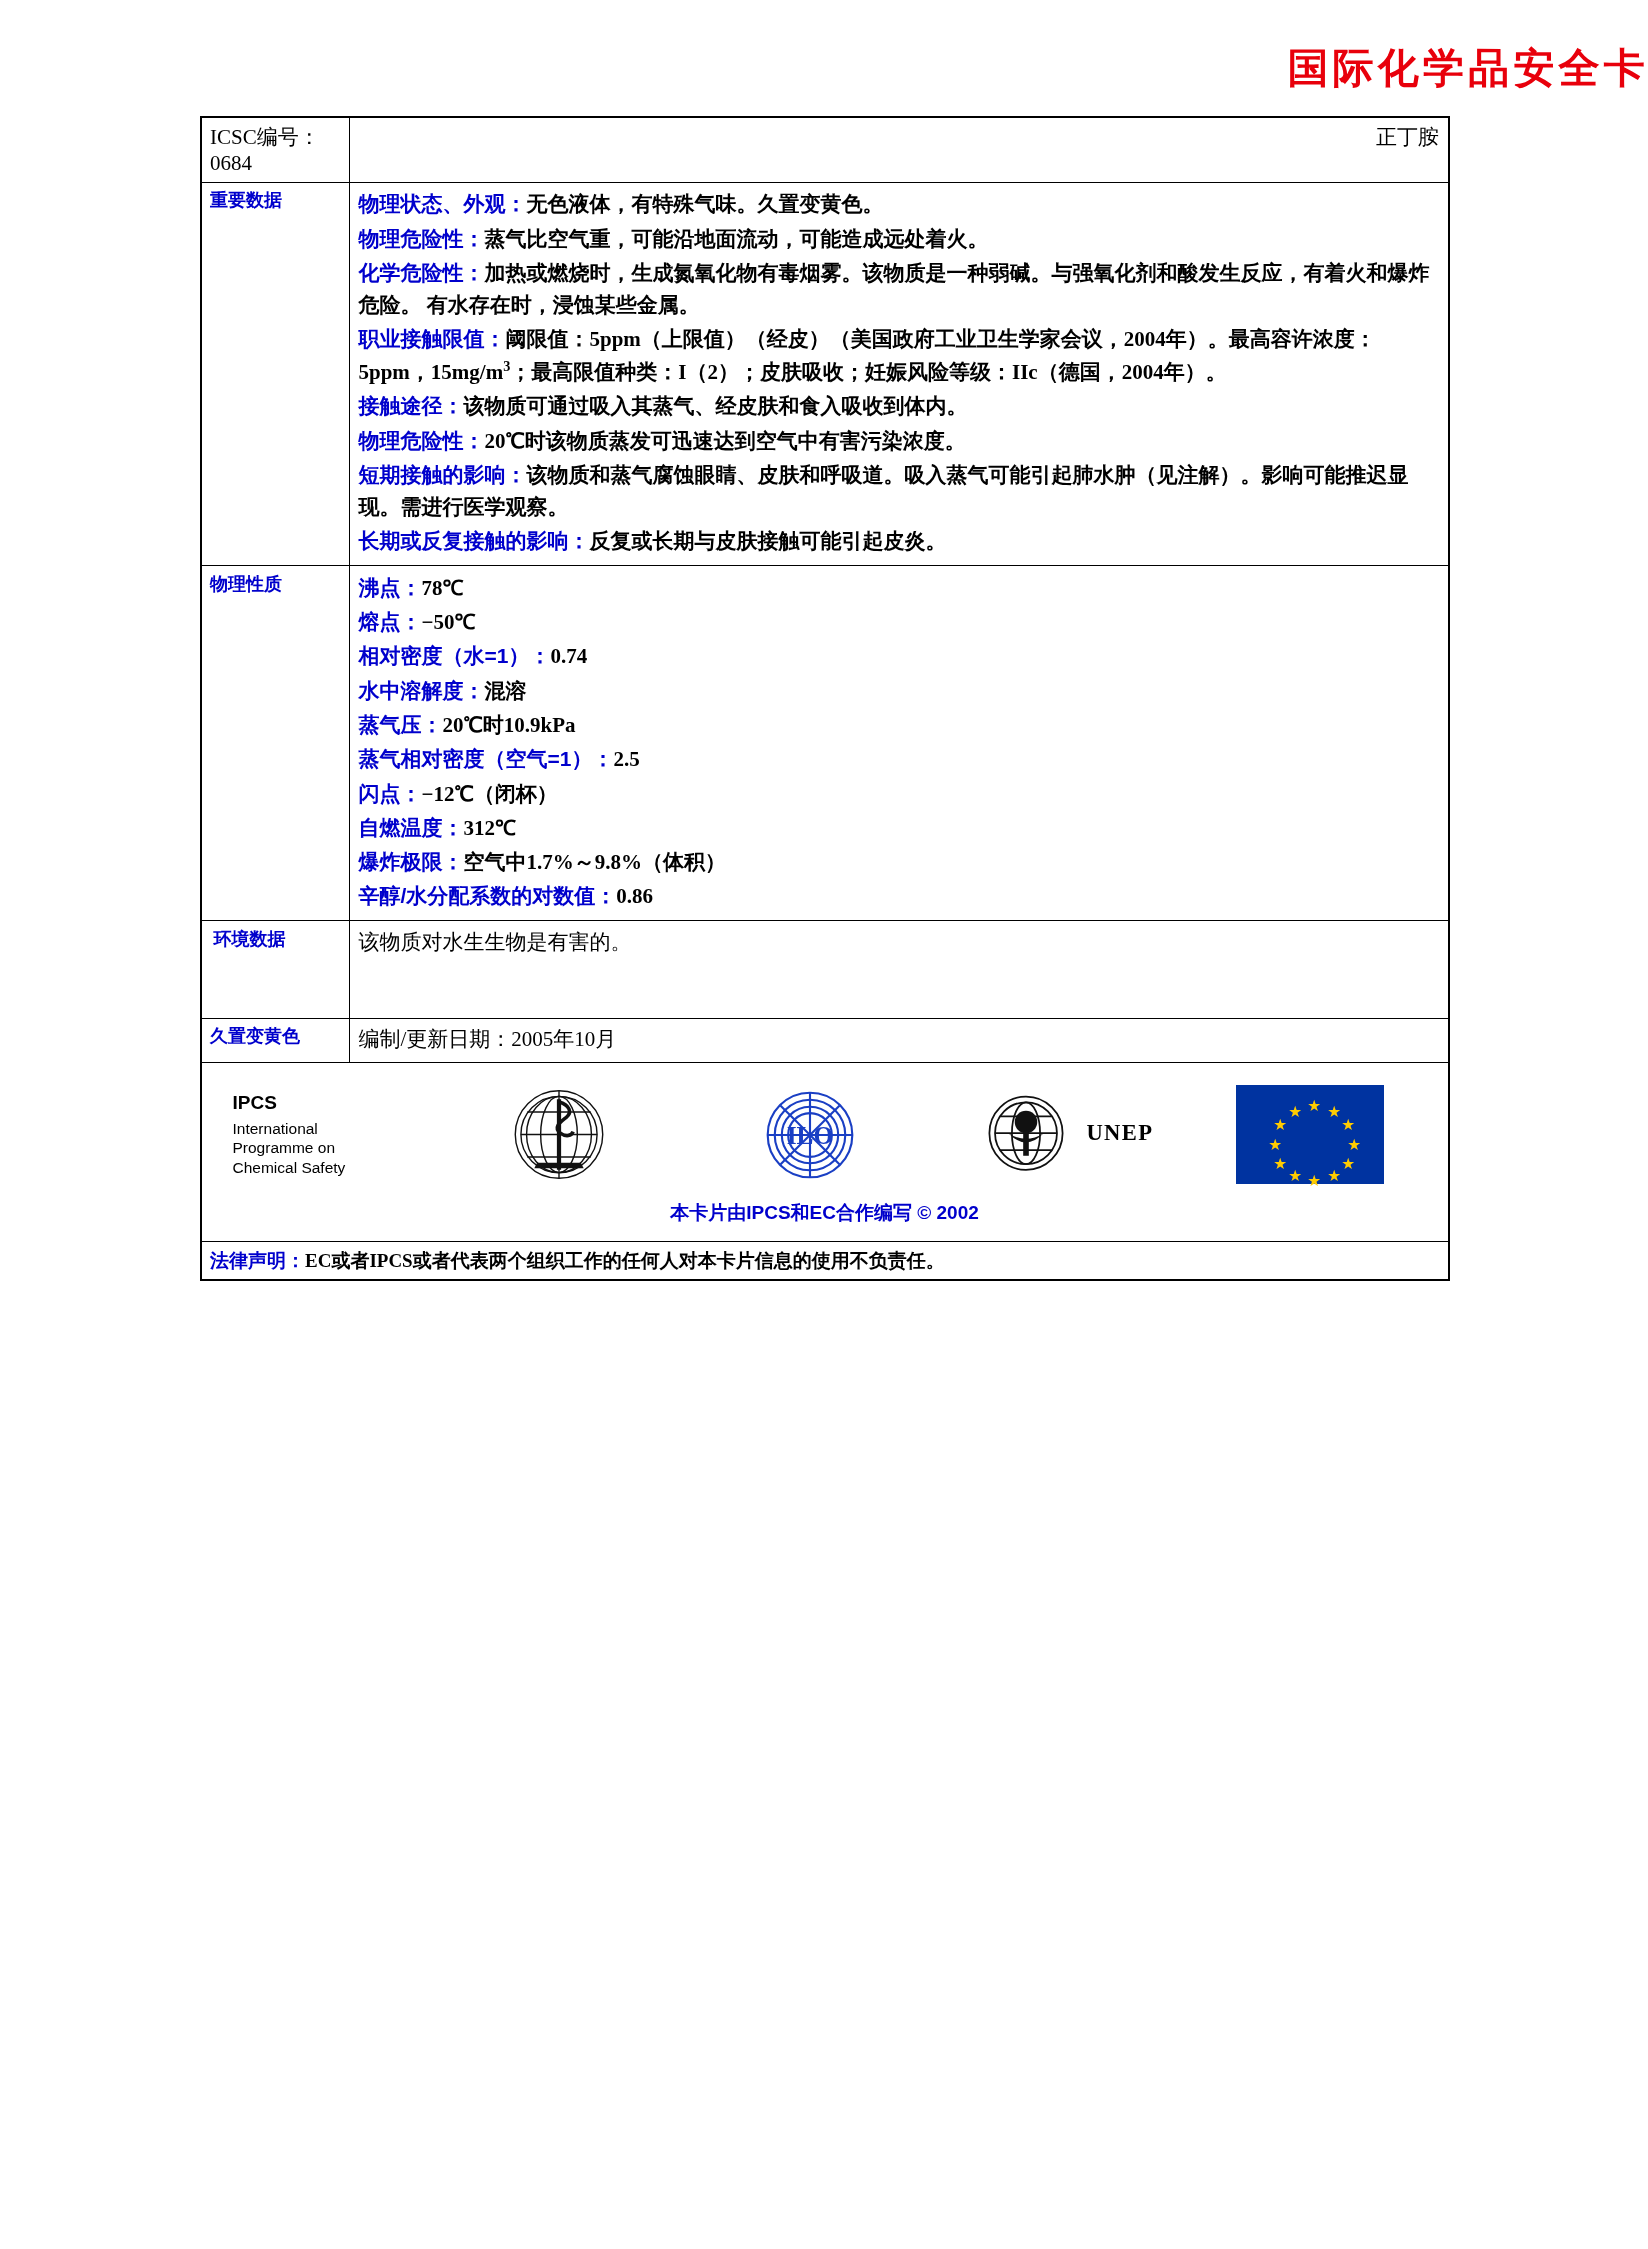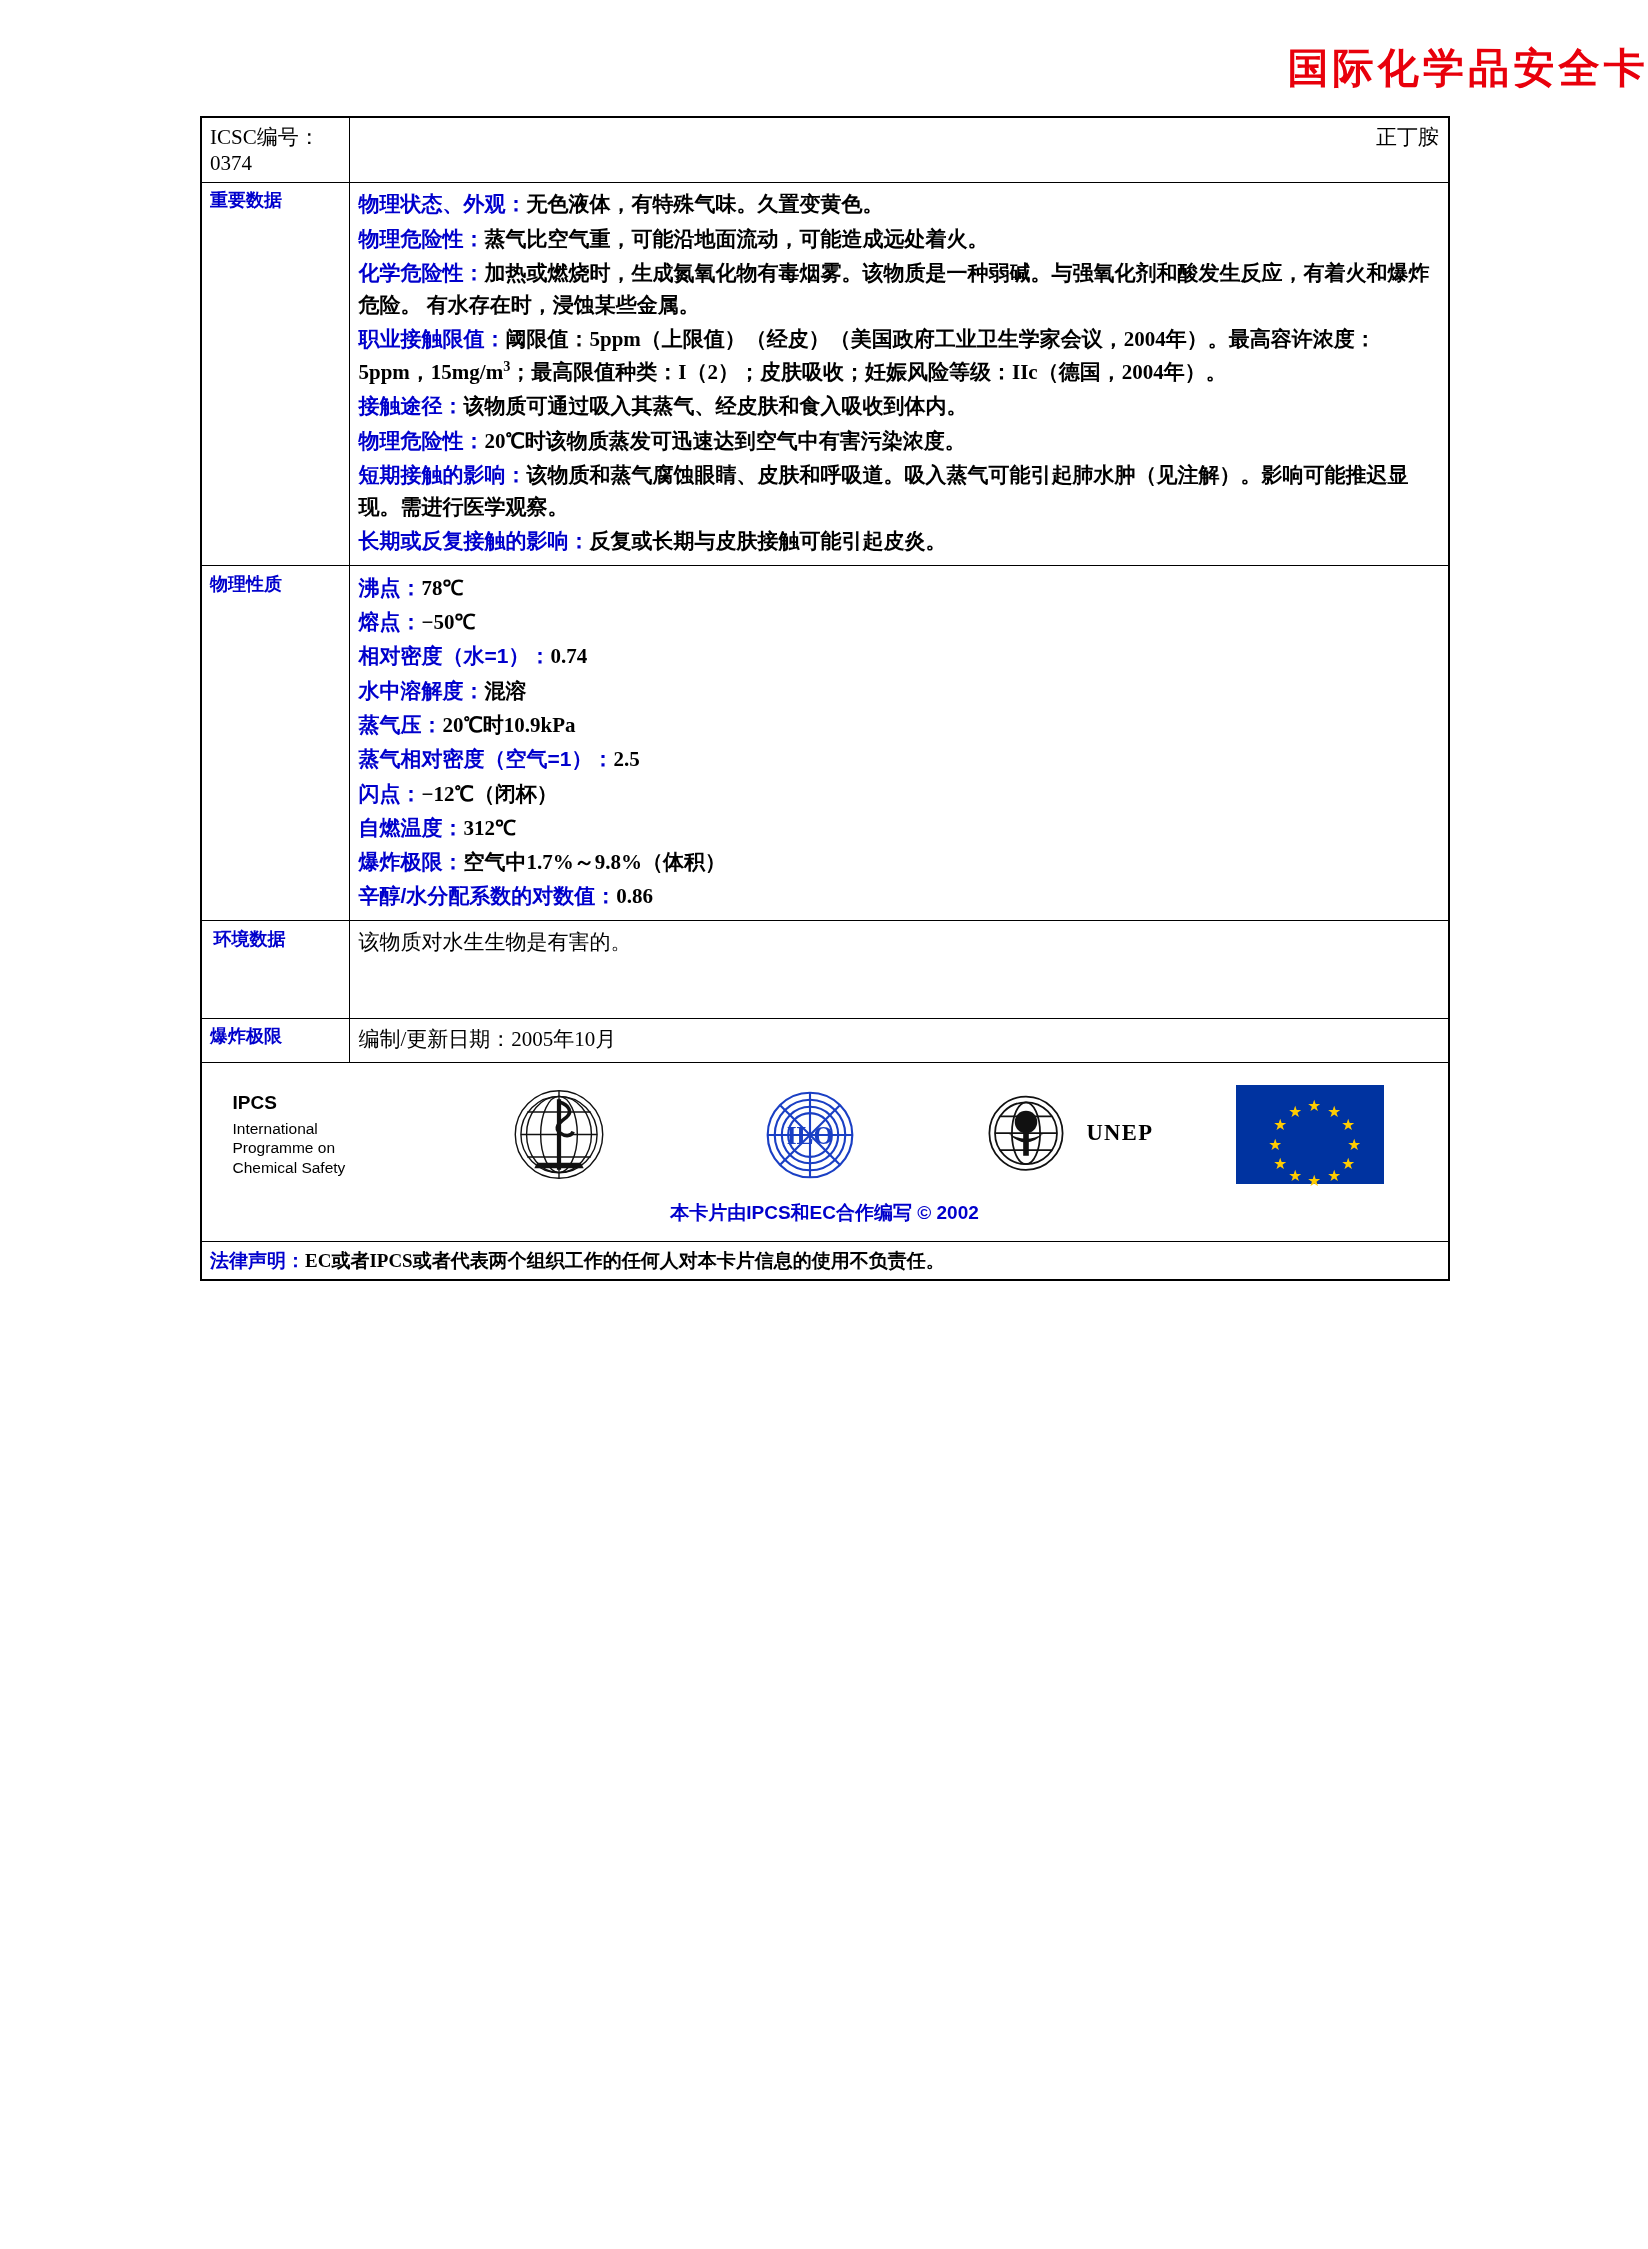--- a/index.html
+++ b/index.html
@@ -158,21 +158,21 @@
   <div class="card">
     <table class="maintable">
       <colgroup>
         <col style="width:148px">
         <col>
       </colgroup>
 
       <tbody>
           <tr class="hdr-row">
         <td class="icsc-no" style="border-left:none;border-top:none;">
-          <span>ICSC编号：</span><span>0374</span>
+          <span>ICSC编号：</span><span>0684</span>
         </td>
         <td class="subst-name" style="border-right:none;border-top:none;border-left:none;">正丁胺</td>
       </tr>
 
       <tr>
         <td class="label-cell" style="border-left:none;">重要数据</td>
         <td class="content-cell" style="border-right:none;">
           <p><span class="blue-lbl">物理状态、外观：</span><span class="plain">无色液体，有特殊气味。久置变黄色。</span></p>
           <p><span class="blue-lbl">物理危险性：</span><span class="plain">蒸气比空气重，可能沿地面流动，可能造成远处着火。</span></p>
           <p><span class="blue-lbl">化学危险性：</span><span class="plain">加热或燃烧时，生成氮氧化物有毒烟雾。该物质是一种弱碱。与强氧化剂和酸发生反应，有着火和爆炸危险。 有水存在时，浸蚀某些金属。</span></p>
@@ -200,21 +200,21 @@
         </td>
       </tr>
 
       <tr>
         <td class="label-cell" style="border-left:none;padding-left:12px;">环境数据</td>
         <td class="content-cell env-cell" style="border-right:none;">该物质对水生生物是有害的。</td>
       </tr>
 
 
       <tr>
-        <td class="label-cell" style="border-left:none;">爆炸极限</td>
+        <td class="label-cell" style="border-left:none;">久置变黄色</td>
         <td class="content-cell" style="border-right:none;">编制/更新日期：2005年10月</td>
       </tr>
 
       <tr class="logo-row">
         <td colspan="2" style="border-left:none;border-right:none;">
           <div class="logo-band">
 
             <div class="ipcs-block">
               <div class="ipcs-title">IPCS</div>
               <div class="ipcs-sub">International</div>

